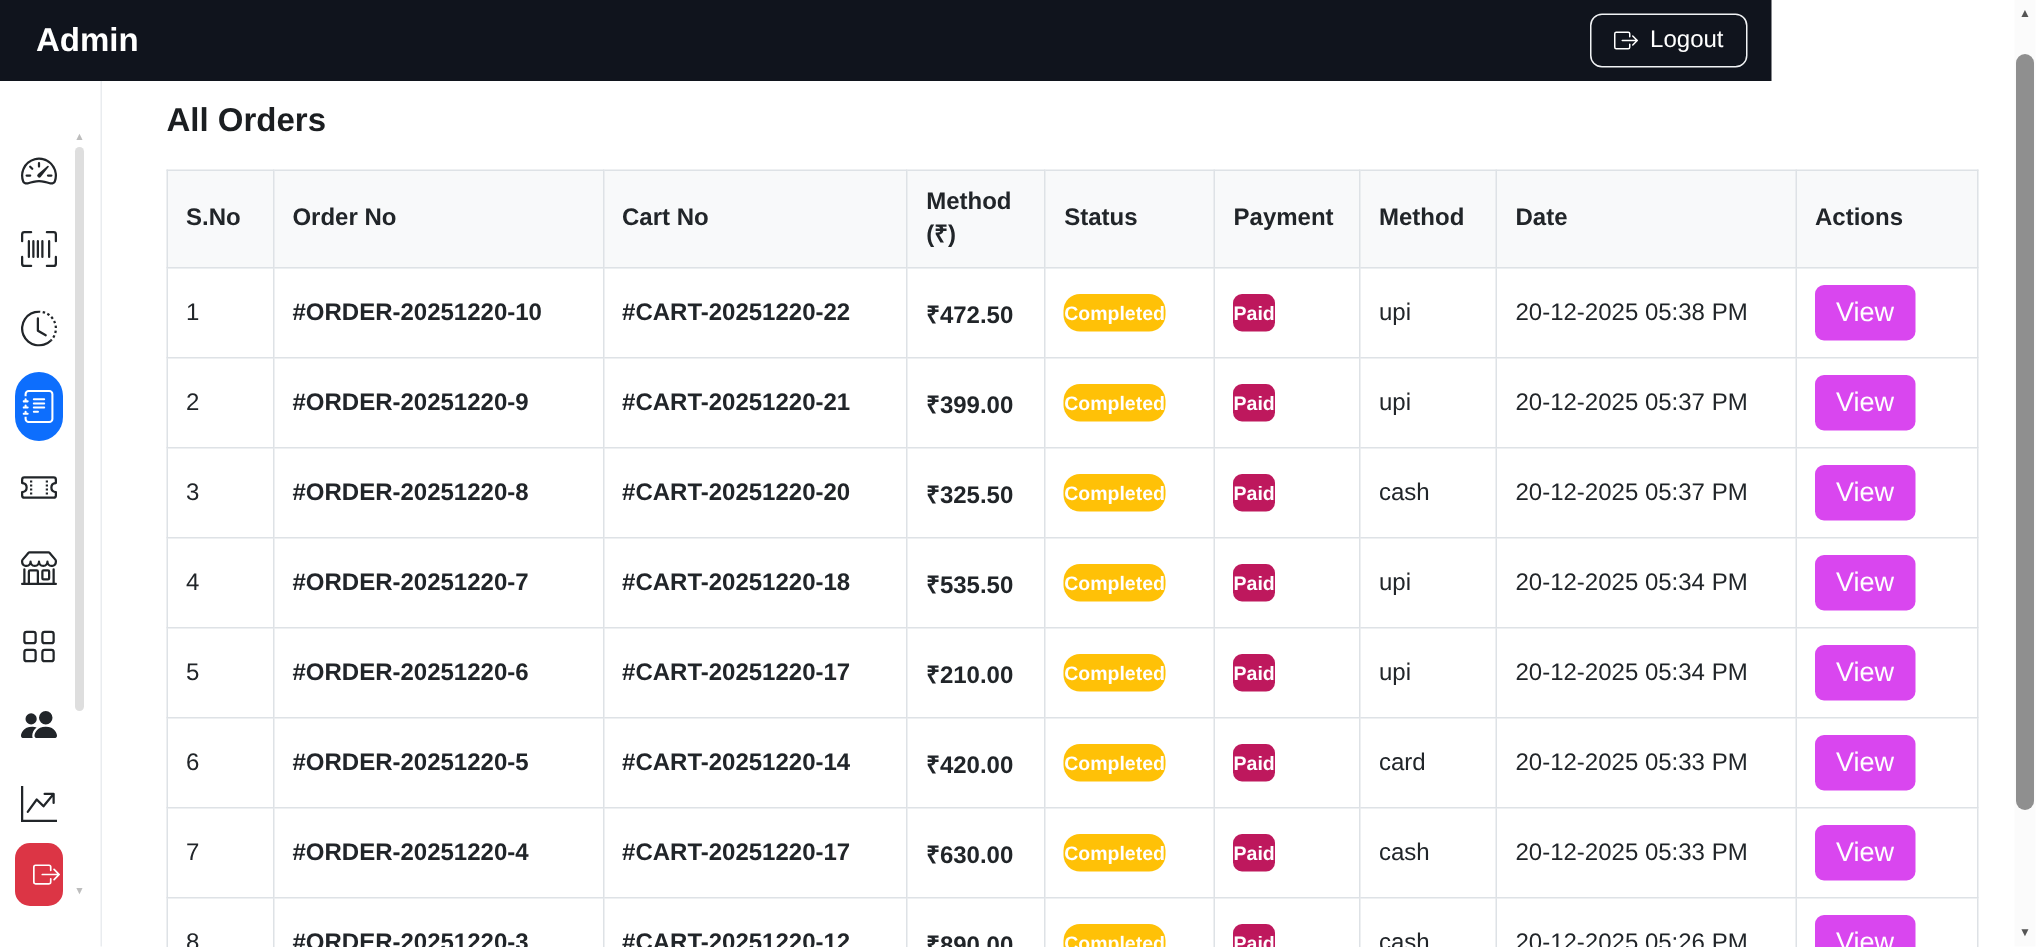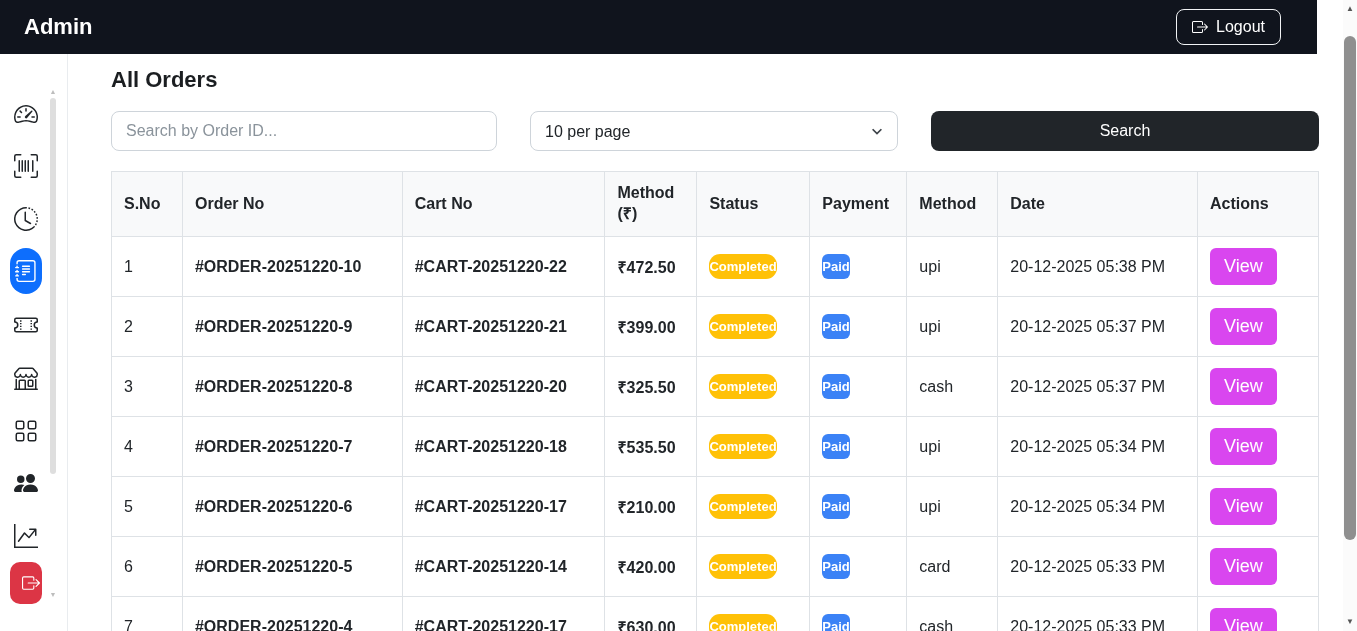--- a/index.html
+++ b/index.html
@@ -1,22 +1,22 @@
 <!DOCTYPE html>
 <html><head>
 <meta charset="utf-8">
 <style>
   * { margin:0; padding:0; box-sizing:border-box; }
   html,body { width:1357px; height:631px; overflow:hidden; background:#ffffff;
               font-family:"Liberation Sans", sans-serif; color:#212529; }
 
   
-  .navbar { position:absolute; top:0; left:0; width:1317px; height:54px;
+  .navbar { position:absolute; top:0; left:0; width:1181px; height:54px;
             background:#10141d; display:flex; align-items:center;
-            justify-content:space-between; padding:0 36px 0 24px; z-index:5; }
+            justify-content:space-between; padding:0 16px 0 24px; z-index:5; }
   .navbar .app-title { color:#ffffff; font-size:22px; font-weight:700; }
   .btn-logout { display:flex; align-items:center; gap:8px; background:transparent;
                 border:1px solid #f1f3f5; border-radius:8px; color:#ffffff;
                 font-size:16px; padding:8px 15px; cursor:pointer;
                 font-family:inherit; }
   .btn-logout svg { width:16px; height:16px; fill:#ffffff; }
 
   
   .page-scrollbar { position:absolute; top:0; right:0; width:14px; height:631px;
                     background:#fbfbfb; z-index:6; }
@@ -86,21 +86,21 @@
   .orders-table th:nth-child(4){ width:92px; }
   .orders-table th:nth-child(5){ width:113px; }
   .orders-table th:nth-child(6){ width:97px; }
   .orders-table th:nth-child(7){ width:91px; }
   .orders-table th:nth-child(8){ width:200px; }
   .orders-table th:nth-child(9){ width:121px; }
 
   .badge { display:inline-block; color:#ffffff; font-weight:700; font-size:13px;
            line-height:1; padding:6px 0; }
   .badge-completed { background:#ffc107; border-radius:11px; }
-  .badge-paid { background:#3b82f6; border-radius:6px; }
+  .badge-paid { background:#be185d; border-radius:6px; }
   .btn-view { background:#d946ef; color:#ffffff; border:none; border-radius:6px;
               font-size:18px; font-family:inherit; padding:8px 14px; cursor:pointer; }
 </style>
 </head>
 <body>
 
 <div class="navbar">
   <div class="app-title">Admin</div>
   <button class="btn-logout">
     <span style="display:flex;">
@@ -200,32 +200,20 @@
   <div class="side-scrollbar">
     <div class="mini-arrow up">▲</div>
     <div class="mini-thumb"></div>
     <div class="mini-arrow down">▼</div>
   </div>
 </div>
 
 <div class="content">
   <div class="page-title">All Orders</div>
 
-  <div class="controls">
-    <input class="search-input" type="text" placeholder="Search by Order ID..." style="">
-    <div class="select-wrap">
-      <select class="per-page-select"><option>10 per page</option></select>
-      <span class="chev">
-        <svg viewBox="0 0 16 16">
-            <polyline points="3,6 8,11 13,6"></polyline>
-          </svg>
-      </span>
-    </div>
-    <button class="btn-search">Search</button>
-  </div>
 
   <table class="orders-table">
     <thead>
       <tr>
           <th>S.No</th>
           <th>Order No</th>
           <th>Cart No</th>
           <th>Method (₹)</th>
           <th>Status</th>
           <th>Payment</th>

